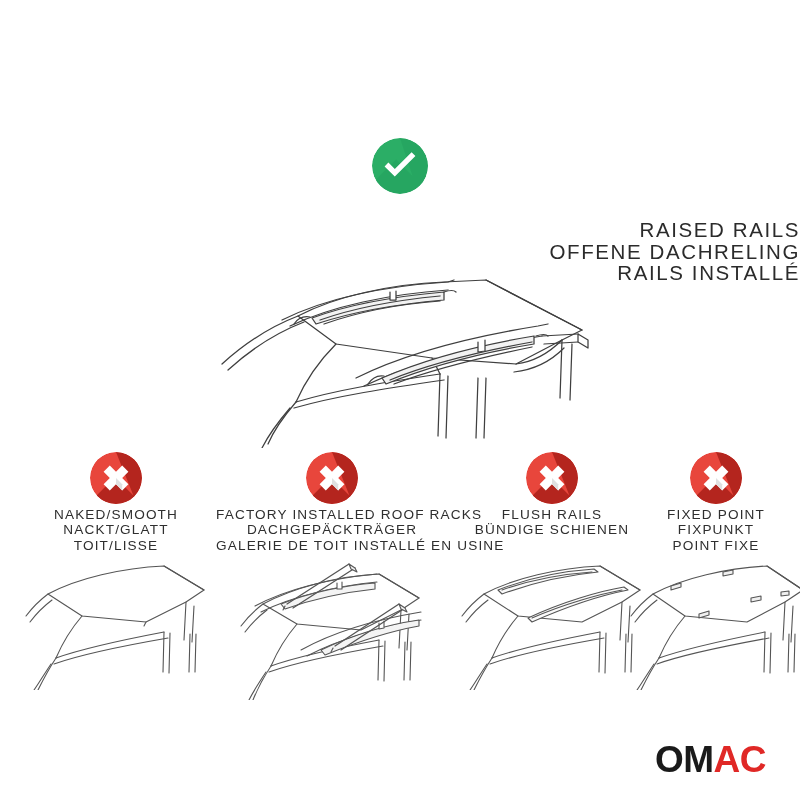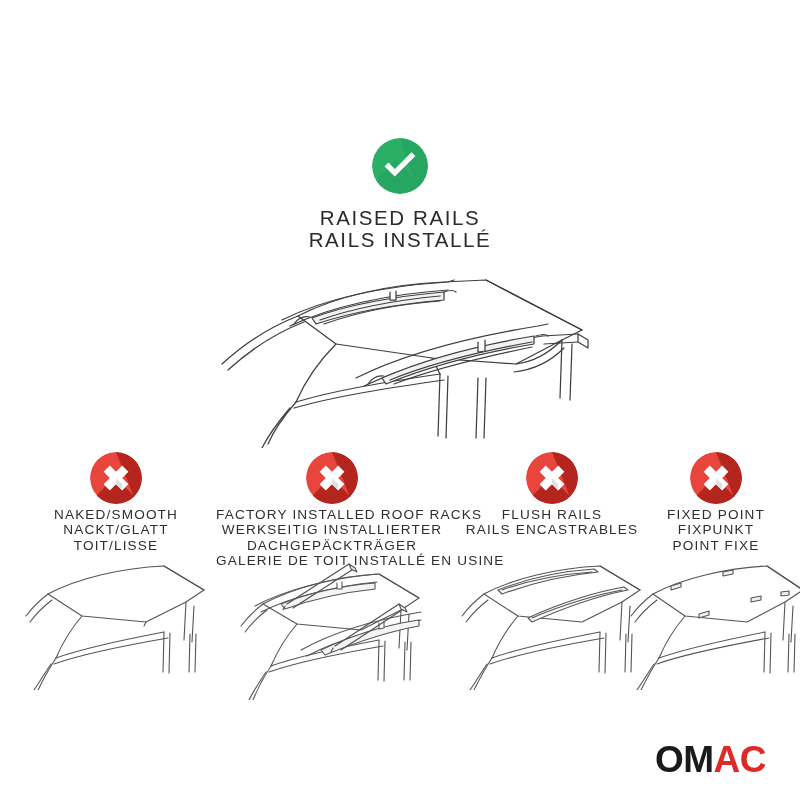--- a/index.html
+++ b/index.html
@@ -43,21 +43,21 @@
 
   
   .main-block{
     position:absolute;left:0;right:0;top:138px;
   }
   .main-badge-wrap{
     width:100%;display:flex;justify-content:center;
   }
   .badge-green{width:56px;height:56px;}
   .main-labels{
-    margin-top:13px;text-align:center;
+    margin-top:25px;text-align:right;
   }
   .main-labels .ln{
     font-size:20.5px;
     letter-spacing:1.6px;
     color:#2b2b2b;
     line-height:21.5px;
     font-weight:400;
     white-space:nowrap;
   }
   .main-illus{
@@ -113,20 +113,21 @@
         <svg viewBox="0 0 56 56" aria-hidden="true">
           <circle cx="28" cy="28" r="28" fill="#2bae66"></circle>
           <path d="M28 0 A28 28 0 0 1 28 56 A28 28 0 0 1 3.6 42 L24 21.6 L40.5 38 Z" fill="#22a05c" opacity="0.55"></path>
           <path d="M22.8 38.6 L12.6 28.4 L16.4 24.6 L22.8 31.0 L39.6 14.2 L43.4 18.0 Z" fill="#ffffff"></path>
         </svg>
       </span>
     </div>
 
     <div class="main-labels">
       <div class="ln">RAISED RAILS</div>
+      <div class="ln">OFFENE DACHRELING</div>
       <div class="ln">RAILS INSTALLÉ</div>
     </div>
 
     <div class="main-illus">
       <svg class="illus-svg" width="430" height="170" viewBox="0 0 430 170" aria-hidden="true">
         <g fill="none" stroke="#3f3f3f" stroke-width="1.25" stroke-linejoin="round" stroke-linecap="round">
 
           <path d="M112 38 C150 18 206 6 258 4 L300 2 L396 52 L376 62 L330 86 L246 80 L150 66 Z" fill="#ffffff"></path>
 
           <path d="M112 38 C86 48 58 66 36 86"></path>
@@ -223,21 +224,20 @@
       <span class="badge badge-red">
         <svg viewBox="0 0 52 52" aria-hidden="true">
           <circle cx="26" cy="26" r="26" fill="#e8463c"></circle>
           <path d="M26 0 A26 26 0 0 1 26 52 A26 26 0 0 1 6.6 43.4 L20 30 L31 31 L43.4 43.4 Z" fill="#a81f17" opacity="0.82"></path>
           <path d="M19.8 13.6 L26 19.8 L32.2 13.6 L38.4 19.8 L32.2 26 L38.4 32.2 L32.2 38.4 L26 32.2 L19.8 38.4 L13.6 32.2 L19.8 26 L13.6 19.8 Z" fill="#ffffff"></path>
           <path d="M26 26 L32.2 32.2 L32.2 38.4 L26 32.2 Z" fill="#e0e0e0"></path>
         </svg>
       </span>
       <div class="col-labels">
         <div class="ln">FACTORY INSTALLED ROOF RACKS</div>
-        <div class="ln">WERKSEITIG INSTALLIERTER</div>
         <div class="ln">DACHGEPÄCKTRÄGER</div>
         <div class="ln">GALERIE DE TOIT INSTALLÉ EN USINE</div>
       </div>
       <div class="col-illus">
         <svg class="illus-svg" width="210" height="140" viewBox="0 0 210 140" aria-hidden="true">
           <g fill="none" stroke="#555" stroke-width="1.1" stroke-linejoin="round" stroke-linecap="round">
             <path d="M36 44 C66 28 110 16 152 14 L192 38 L174 50 L134 70 L70 64 Z" fill="#ffffff"></path>
             <path d="M36 44 C28 50 20 58 14 66"></path>
             <path d="M40 50 C32 56 24 64 18 72"></path>
             <path d="M70 64 C58 78 50 92 44 106"></path>
@@ -280,21 +280,21 @@
       <span class="badge badge-red">
         <svg viewBox="0 0 52 52" aria-hidden="true">
           <circle cx="26" cy="26" r="26" fill="#e8463c"></circle>
           <path d="M26 0 A26 26 0 0 1 26 52 A26 26 0 0 1 6.6 43.4 L20 30 L31 31 L43.4 43.4 Z" fill="#a81f17" opacity="0.82"></path>
           <path d="M19.8 13.6 L26 19.8 L32.2 13.6 L38.4 19.8 L32.2 26 L38.4 32.2 L32.2 38.4 L26 32.2 L19.8 38.4 L13.6 32.2 L19.8 26 L13.6 19.8 Z" fill="#ffffff"></path>
           <path d="M26 26 L32.2 32.2 L32.2 38.4 L26 32.2 Z" fill="#e0e0e0"></path>
         </svg>
       </span>
       <div class="col-labels">
         <div class="ln">FLUSH RAILS</div>
-        <div class="ln">RAILS ENCASTRABLES</div>
+        <div class="ln">BÜNDIGE SCHIENEN</div>
       </div>
       <div class="col-illus">
         <svg class="illus-svg" width="196" height="130" viewBox="0 0 196 130" aria-hidden="true">
           <g fill="none" stroke="#555" stroke-width="1.1" stroke-linejoin="round" stroke-linecap="round">
             <path d="M30 34 C60 18 104 8 146 6 L186 30 L168 42 L128 62 L64 56 Z" fill="#ffffff"></path>
             <path d="M30 34 C22 40 14 48 8 56"></path>
             <path d="M34 40 C26 46 18 54 12 62"></path>
             <path d="M64 56 C52 70 44 84 38 98"></path>
             <path d="M38 98 C66 88 104 80 146 72"></path>
             <path d="M36 104 C64 94 104 86 150 78"></path>

